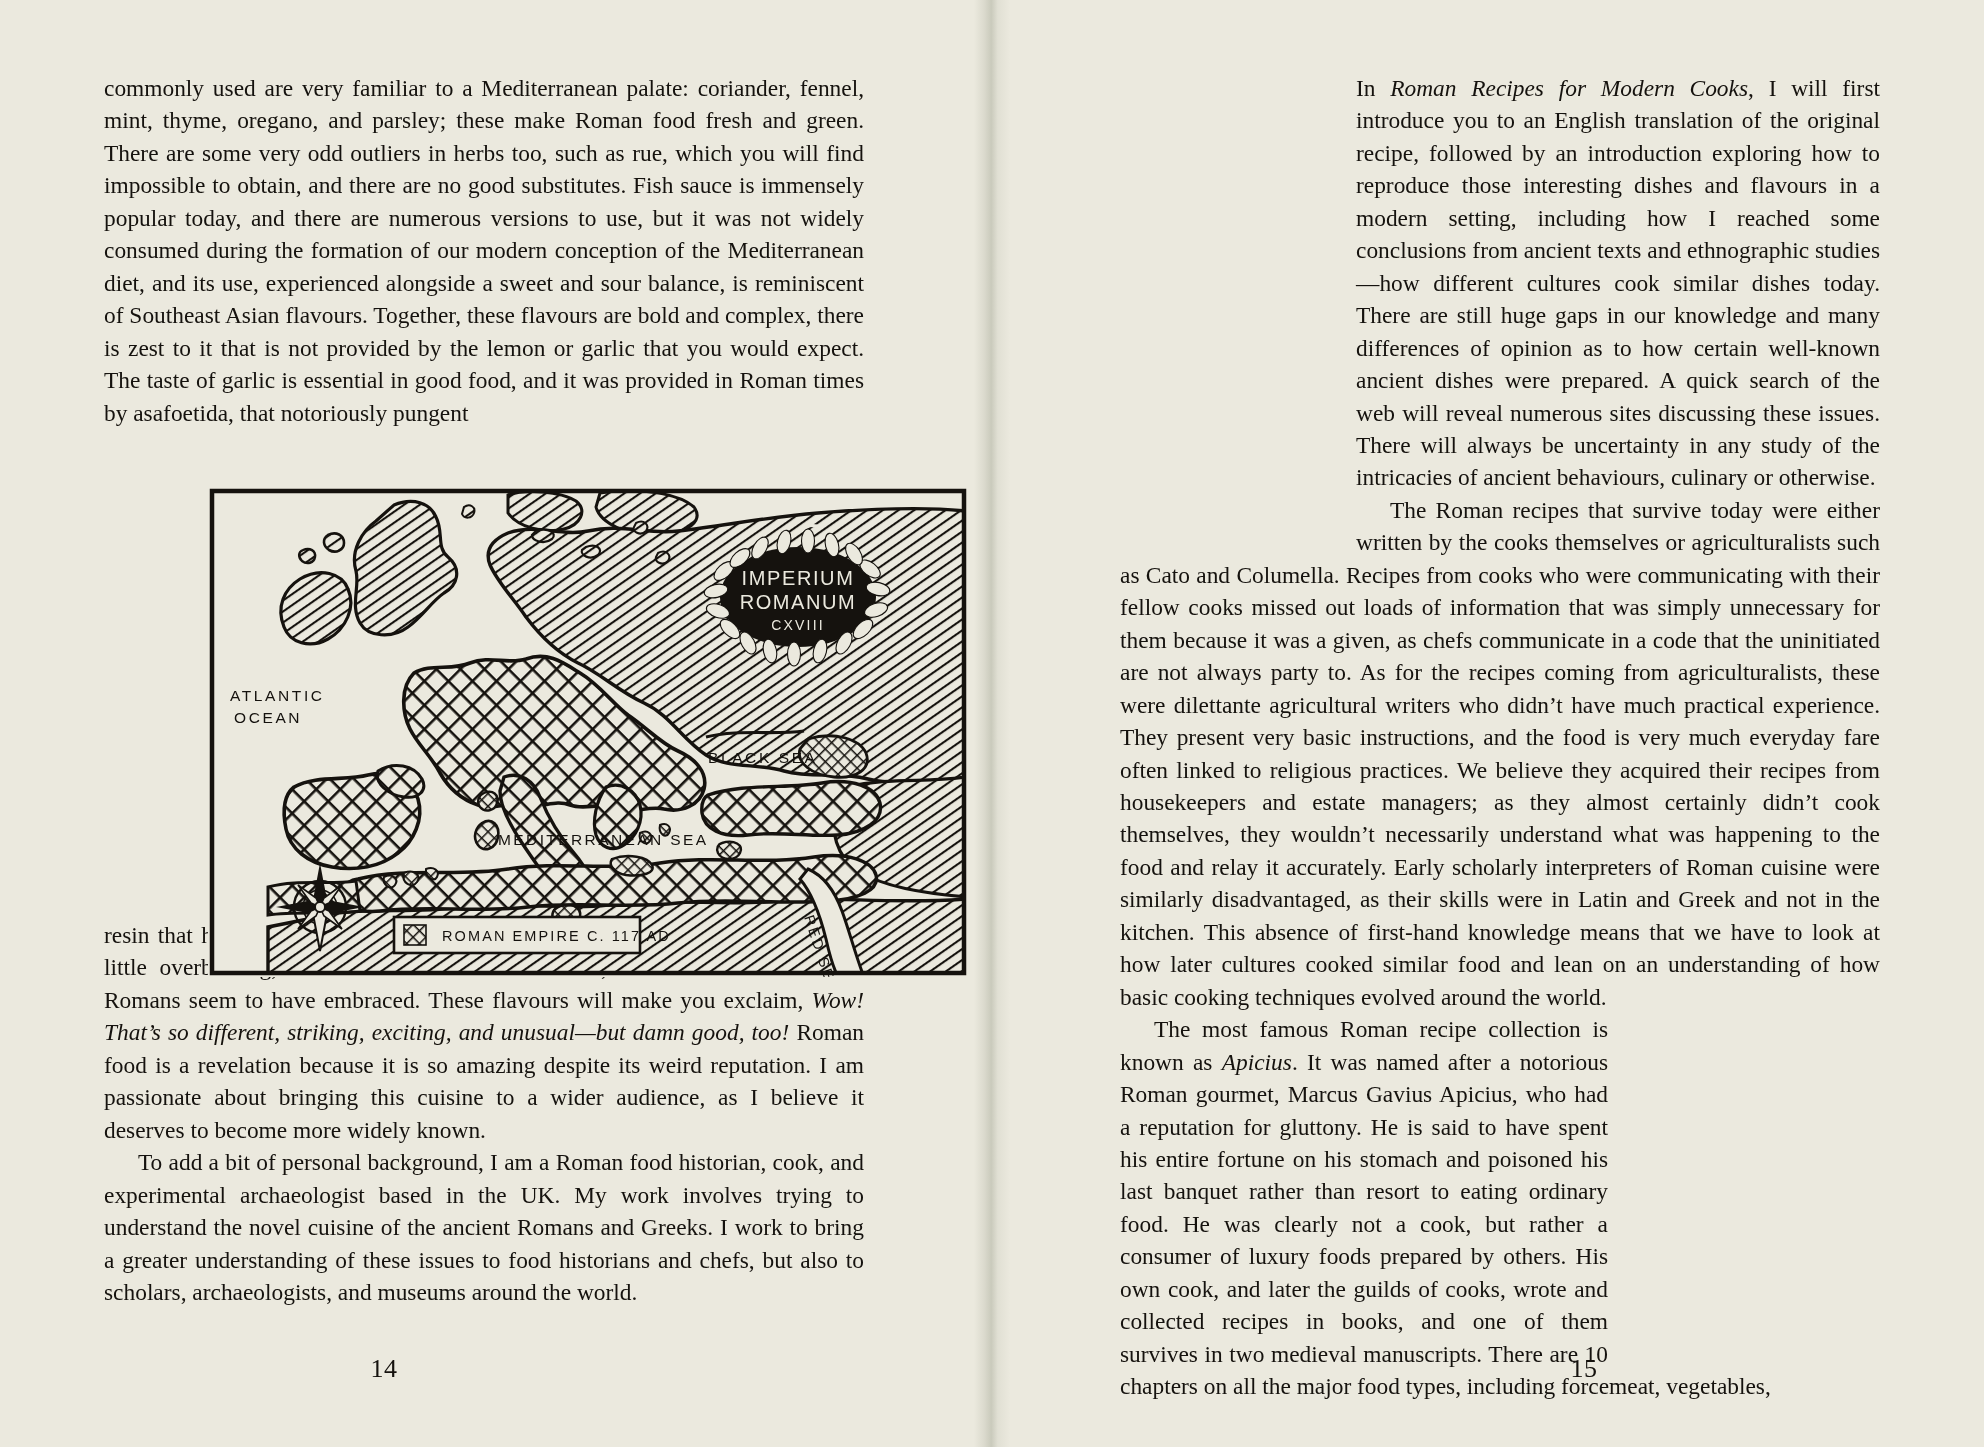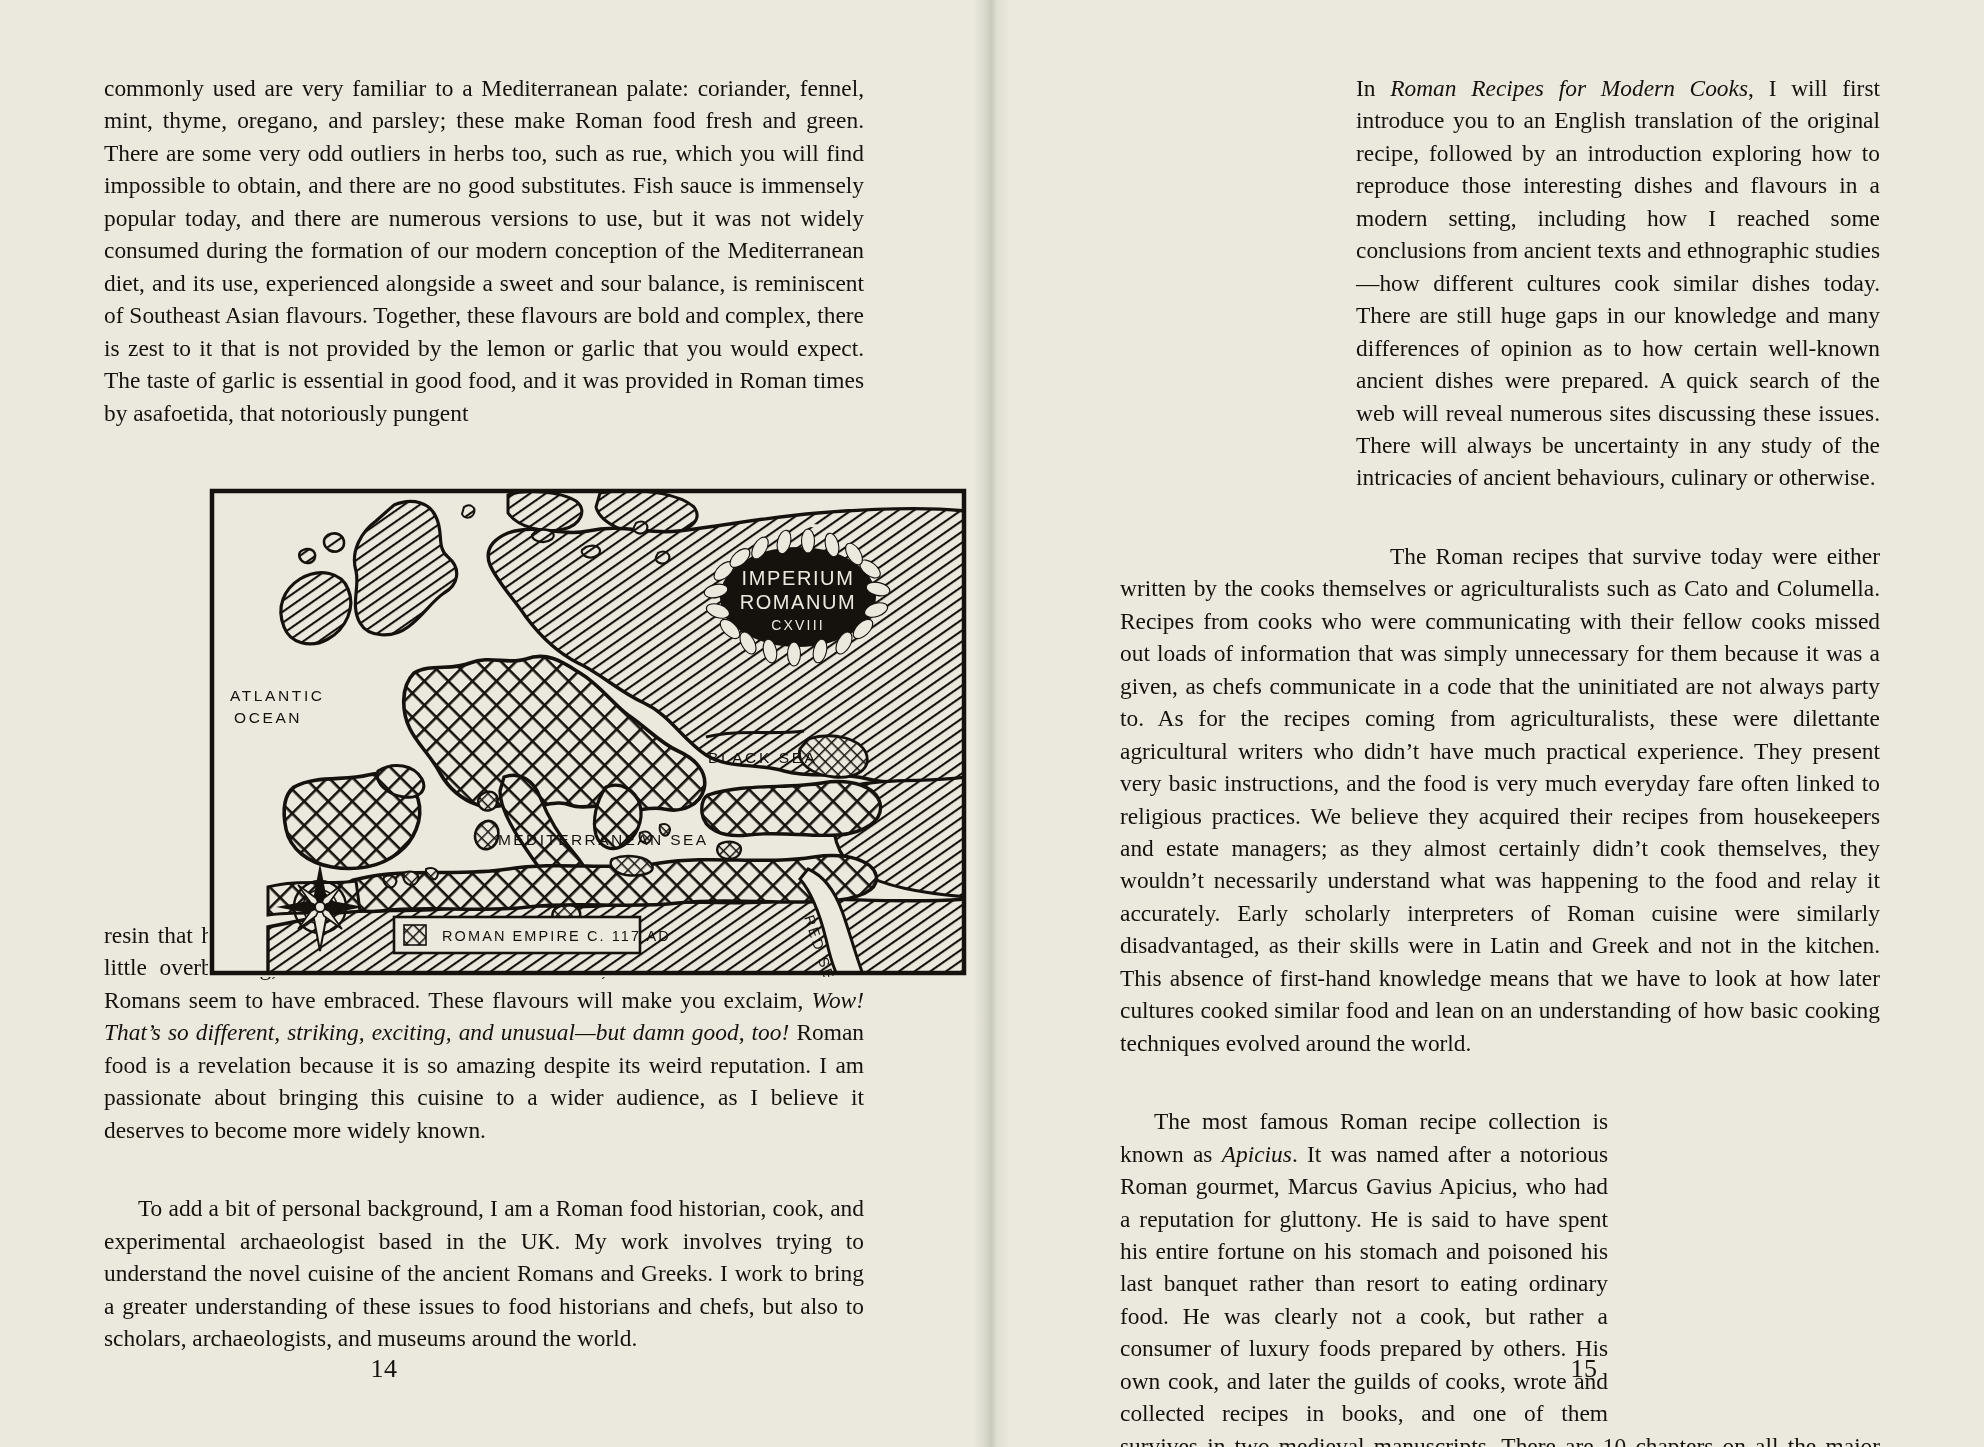--- a/index.html
+++ b/index.html
@@ -42,21 +42,21 @@
     font-size: 23.4px;
     line-height: 32.45px;
     color: #15120e;
     text-align: justify;
     hyphens: none;
   }
   .page-left .content { left: 104px; }
   .page-right .content { left: 128px; }
 
   .content p { margin: 0; text-indent: 0; }
-  .content p.indent { text-indent: 1.45em; margin-top: 46px; }
+  .content p.indent { text-indent: 1.45em; }
   .content i, .content em { }
 
   .folio {
     position: absolute;
     bottom: 63px;
     width: 100%;
     text-align: center;
     font-size: 26px;
     color: #15120e;
     letter-spacing: .5px;

